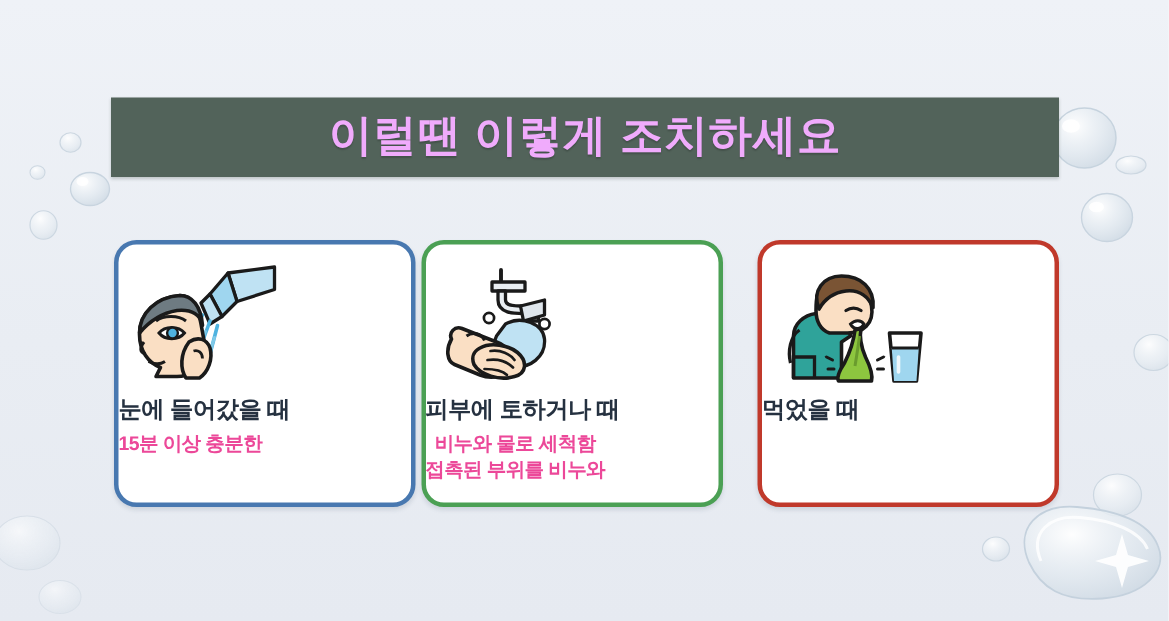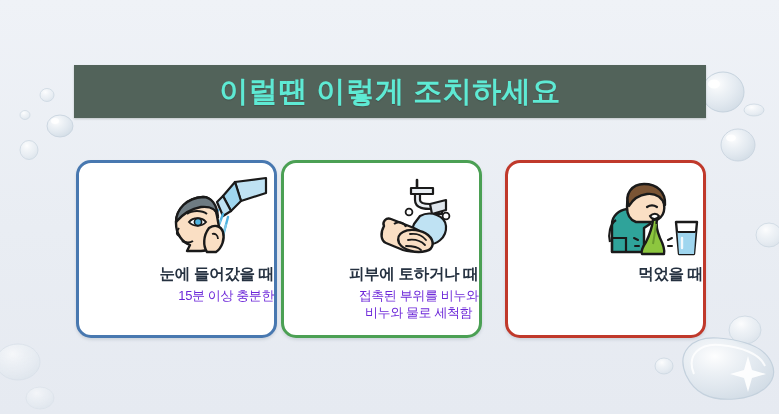--- a/index.html
+++ b/index.html
@@ -32,21 +32,21 @@
     top: 65px;
     width: 632px;
     height: 53px;
     background: #52635a;
     display: flex;
     align-items: center;
     justify-content: center;
     box-shadow: 0 1px 2px rgba(60,70,65,0.25);
   }
   #title-text {
-    color: #5eead4;
+    color: #f0abfc;
     font-size: 29px;
     font-weight: 700;
     letter-spacing: 0.5px;
     line-height: 1;
     white-space: nowrap;
     text-shadow: 0 1px 1px rgba(0,0,0,0.18);
   }
 
   
   #cards {
@@ -60,21 +60,21 @@
   }
 
   .card {
     width: 201px;
     height: 178px;
     background: #ffffff;
     border-radius: 15px;
     border: 3px solid #4878b0;
     display: flex;
     flex-direction: column;
-    align-items: flex-end;
+    align-items: flex-start;
     padding-top: 12px;
     box-shadow: 0 2px 3px rgba(90,105,125,0.18);
   }
   .card.blue  { border-color: #4878b0; }
   .card.green { border-color: #4ba054; }
   .card.red   { border-color: #c0392b; margin-left: 20px; }
 
   .card-icon {
     width: 112px;
     height: 82px;
@@ -89,22 +89,22 @@
     font-size: 15.5px;
     font-weight: 700;
     color: #253140;
     letter-spacing: -0.3px;
     white-space: nowrap;
     line-height: 1.1;
   }
   .card-desc {
     margin-top: 5px;
     font-size: 13px;
-    font-weight: 400;
-    color: #6d28d9;
+    font-weight: 700;
+    color: #ec4899;
     letter-spacing: -0.4px;
     text-align: center;
     line-height: 1.32;
   }
   .card-desc span { display:block; white-space: nowrap; }
 </style>
 </head>
 <body>
 
 <div id="slide">
@@ -227,22 +227,22 @@
             <path d="M40 58 C47 57 53 60 56 64"></path>
             <path d="M38 64 C45 63 51 65 55 69"></path>
             <path d="M36 70 C42 70 48 71 51 74"></path>
           </g>
 
           <path d="M24 48 C28 45 34 46 36 51" fill="none" stroke="#1a1a1a" stroke-width="2"></path>
         </svg>
       </div>
       <div class="card-title">피부에 토하거나 때</div>
       <div class="card-desc">
+        <span>비누와 물로 세척함</span>
         <span>접촉된 부위를 비누와</span>
-        <span>비누와 물로 세척함</span>
       </div>
     </div>
 
     <div class="card red">
       <div class="card-icon">
         <svg width="106" height="80" viewBox="0 0 106 80" aria-hidden="true">
 
           <path d="M18 76 L18 48 C18 40 25 34 33 33 L52 31 L56 48 L50 52 L50 76 Z" fill="#2fa39a" stroke="#1a1a1a" stroke-width="2.4" stroke-linejoin="round"></path>
           <path d="M18 76 L18 62 L32 62 L32 76" fill="none" stroke="#1a1a1a" stroke-width="2.2"></path>
 

